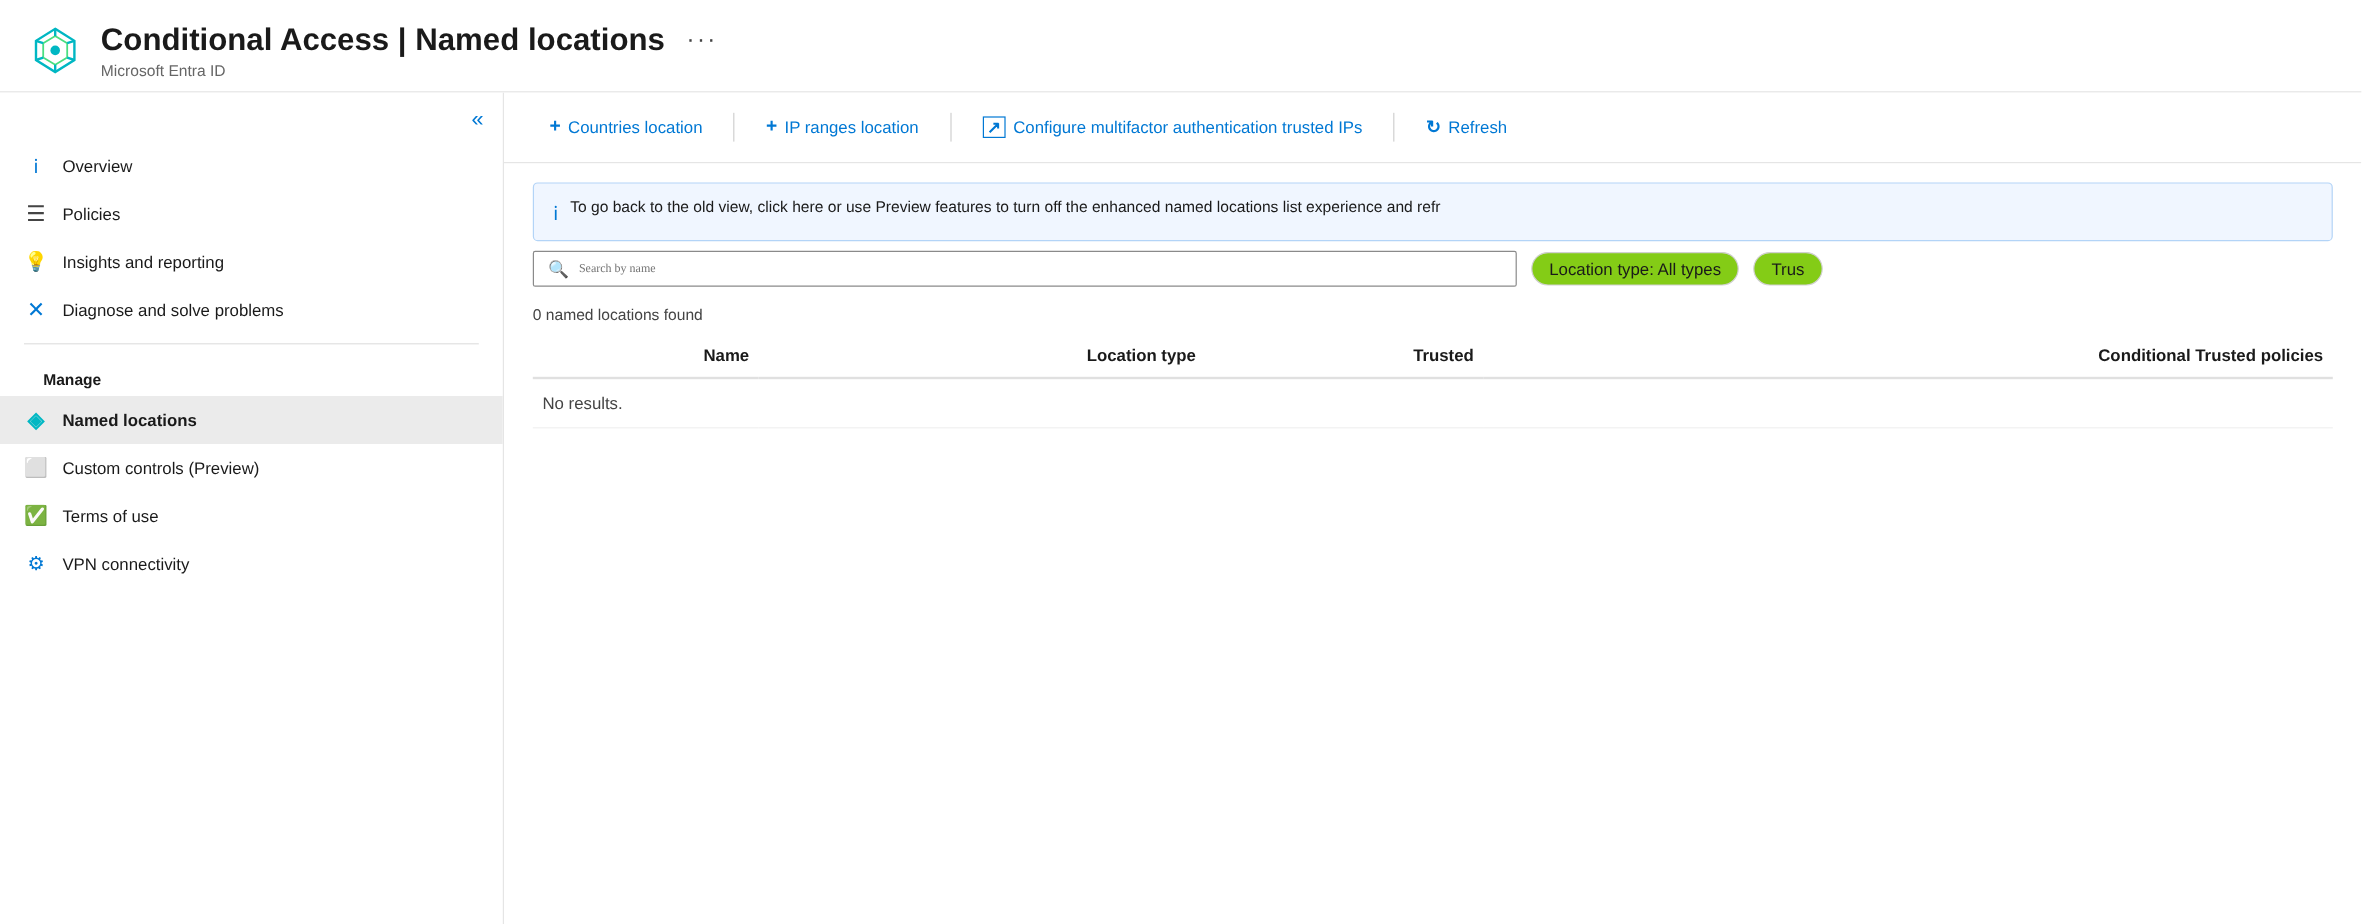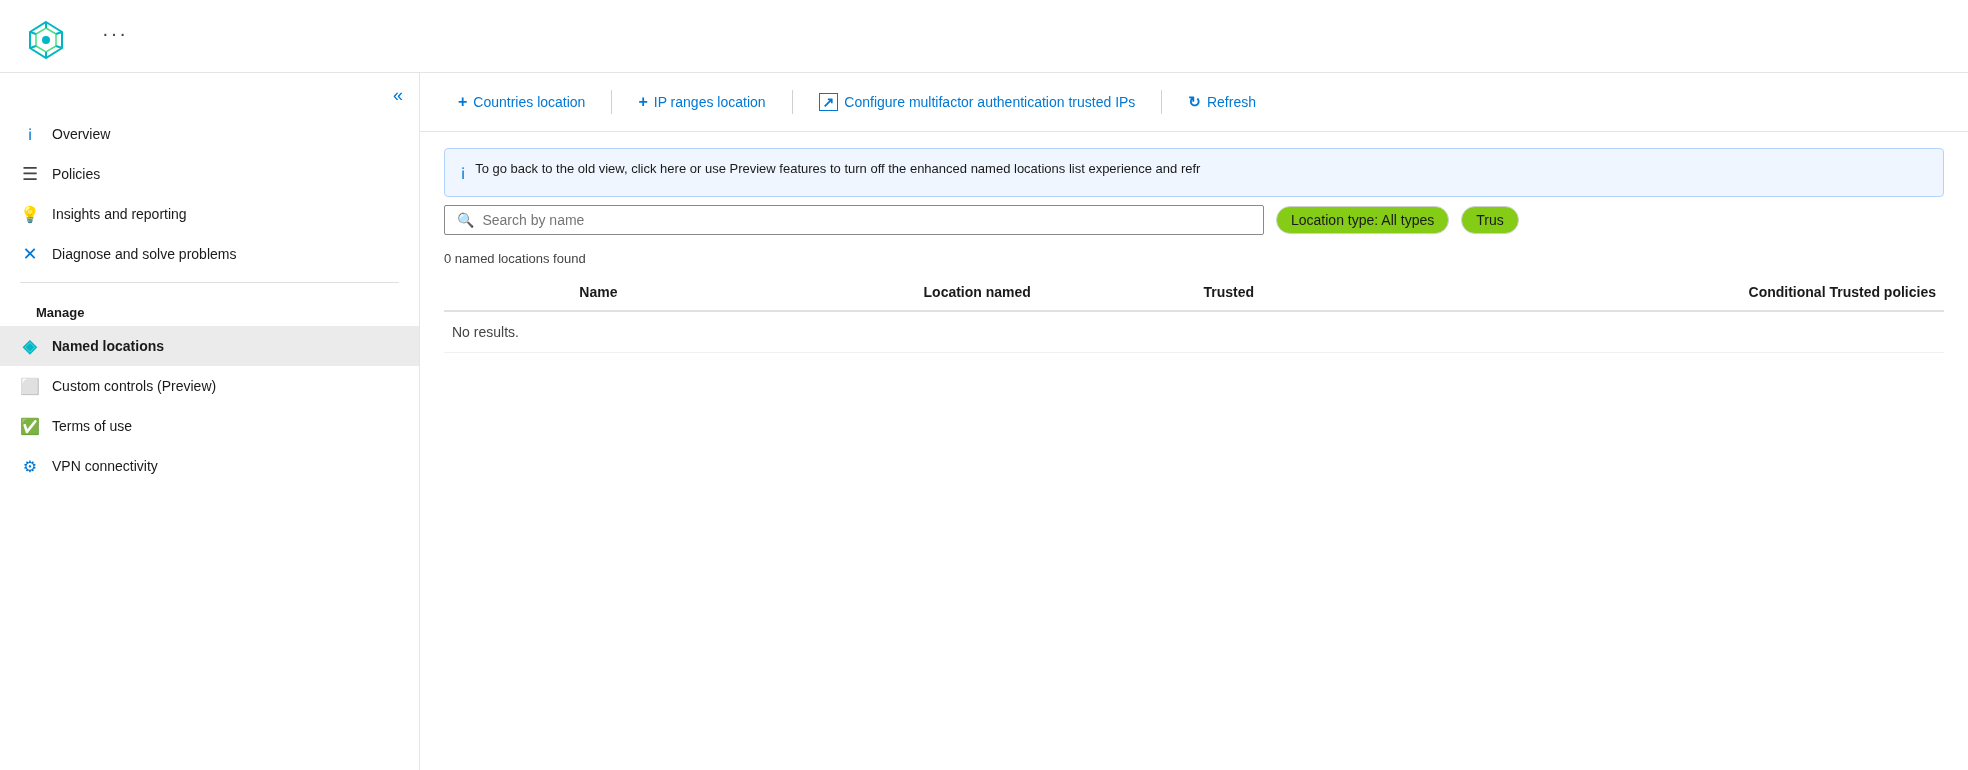--- a/index.html
+++ b/index.html
@@ -38,21 +38,21 @@
     .info-banner { display: flex; align-items: flex-start; gap: 10px; background: #f0f6ff; border: 1px solid #b3d4f7; margin: 16px 24px 0; padding: 12px 16px; border-radius: 4px; font-size: 13px; color: #1a1a1a; }
     .info-banner .info-icon { color: #0078d4; font-size: 16px; flex-shrink: 0; margin-top: 1px; }
 
     
     .description { padding: 12px 24px; font-size: 13px; color: #1a1a1a; line-height: 1.5; overflow: hidden; text-overflow: ellipsis; white-space: nowrap; }
     .description a { color: #0078d4; text-decoration: none; }
 
     
     .search-row { display: flex; align-items: center; padding: 8px 24px; gap: 12px; }
     .search-box { display: flex; align-items: center; border: 1px solid #8a8a8a; border-radius: 2px; padding: 6px 12px; gap: 8px; flex: 1; max-width: 820px; background: #fff; }
-    .search-box input { border: none; outline: none; font-size: 14px; color: #737373; width: 100%; font-family: Liberation Sans, sans-serif; }
+    .search-box input { border: none; outline: none; font-size: 10px; color: #737373; width: 100%; font-family: Liberation Serif, serif; }
     .search-box .search-icon { color: #555; font-size: 14px; }
     .filter-btn { border: 1px solid #d0d0d0; border-radius: 14px; padding: 5px 14px; font-size: 14px; background: #84cc16; cursor: pointer; color: #1a1a1a; white-space: nowrap; font-family: 'Segoe UI', Arial, sans-serif; }
 
     
     .results-count { padding: 8px 24px; font-size: 13px; color: #444; }
 
     
     .table-area { padding: 0 24px; flex: 1; overflow-y: auto; }
     .table { width: 100%; border-collapse: collapse; }
     .table th { text-align: right; font-weight: 700; font-size: 14px; padding: 10px 8px; border-bottom: 2px solid #e0e0e0; white-space: nowrap; }
@@ -71,20 +71,24 @@
     <polygon points="22,4 38,14 38,30 22,40 6,30 6,14" fill="none" stroke="#00b7c3" stroke-width="2"></polygon>
     <polygon points="22,10 32,16 32,28 22,34 12,28 12,16" fill="none" stroke="#4ade80" stroke-width="1.5"></polygon>
     <circle cx="22" cy="22" r="4" fill="#00b7c3"></circle>
     <line x1="22" y1="4" x2="22" y2="10" stroke="#00b7c3" stroke-width="2"></line>
     <line x1="38" y1="14" x2="32" y2="16" stroke="#00b7c3" stroke-width="2"></line>
     <line x1="38" y1="30" x2="32" y2="28" stroke="#00b7c3" stroke-width="2"></line>
     <line x1="22" y1="40" x2="22" y2="34" stroke="#00b7c3" stroke-width="2"></line>
     <line x1="6" y1="30" x2="12" y2="28" stroke="#00b7c3" stroke-width="2"></line>
     <line x1="6" y1="14" x2="12" y2="16" stroke="#00b7c3" stroke-width="2"></line>
   </svg>
+  <div class="header-title-block">
+    <span class="header-title">Conditional Access | Named locations</span>
+    <span class="header-subtitle">Microsoft Entra ID</span>
+  </div>
   <span class="header-ellipsis">···</span>
 </div>
 
 <div class="main">
 
   <div class="sidebar">
     <div class="sidebar-collapse">«</div>
 
     <div class="sidebar-item">
       <span class="icon" style="color:#0078d4;">ℹ</span>
@@ -170,21 +174,21 @@
 
     <div class="results-count">
       <span>0 named locations found</span>
     </div>
 
     <div class="table-area">
       <table class="table">
         <thead>
           <tr>
             <th>Name</th>
-            <th>Location named</th>
+            <th>Location type</th>
             <th>Trusted</th>
             <th>Conditional Trusted policies</th>
           </tr>
         </thead>
         <tbody>
           <tr>
             <td colspan="4" class="no-results">No results.</td>
           </tr>
         </tbody>
       </table>

